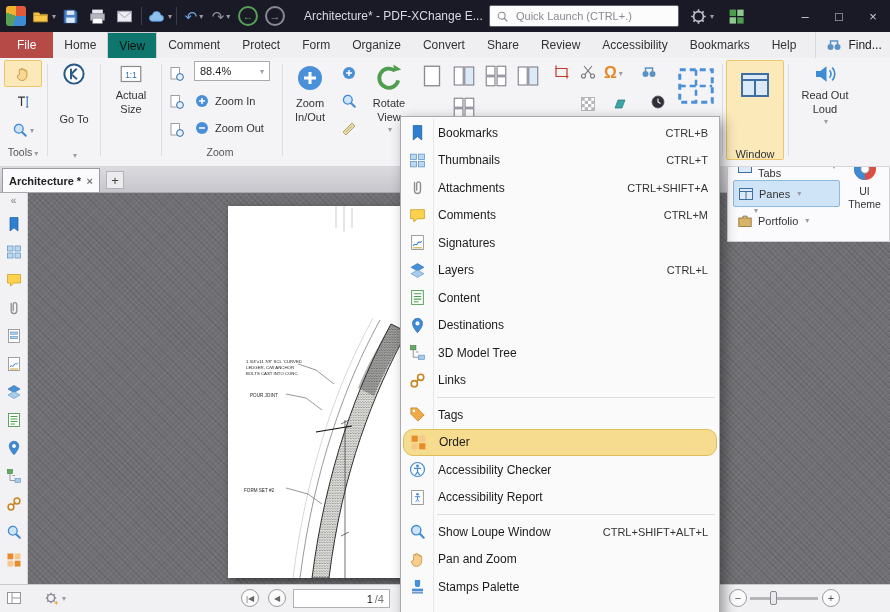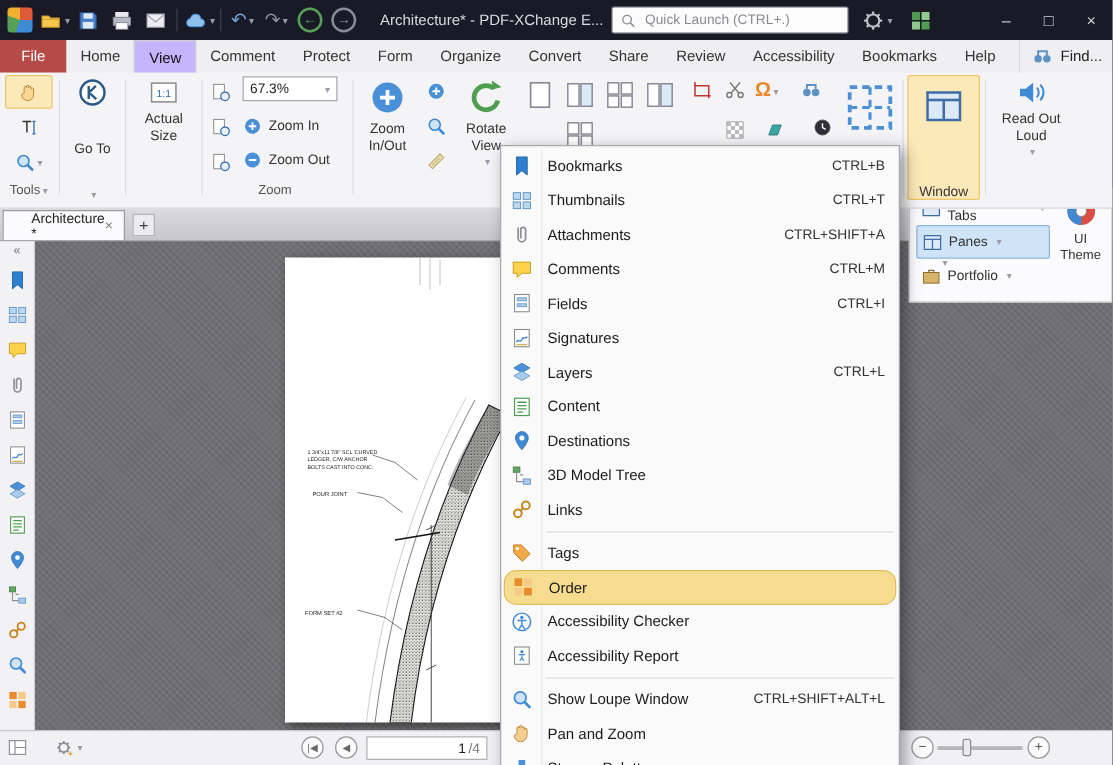--- a/index.html
+++ b/index.html
@@ -28,21 +28,21 @@
   .ql input::placeholder{color:#8a8a92;}
   .tb-gear{position:absolute;left:688px;top:6px;display:flex;align-items:center;}
   .tb-grid{position:absolute;left:726px;top:6px;}
   .winctls{position:absolute;right:0;top:0;height:32px;display:flex;}
   .winctl{width:34px;height:32px;display:flex;align-items:center;justify-content:center;color:#cfcfd8;font-size:13px;}
 
   
   .tabrow{position:absolute;top:32px;left:0;right:0;height:26px;background:#efeef1;display:flex;align-items:stretch;z-index:19;}
   .rtab{display:flex;align-items:center;padding:0 11px;font-size:12px;color:#333;}
   .rtab.file{background:#b54a46;color:#fff;padding:0 17px;}
-  .rtab.active{background:#c4b5fd;border:1px solid #d0cfd4;border-bottom:none;color:#111;}
+  .rtab.active{background:#0f766e;border:1px solid #d0cfd4;border-bottom:none;color:#111;}
   .findbox{display:flex;align-items:center;gap:6px;margin-left:8px;padding-left:10px;border-left:1px solid #d8d7db;}
   .findbox svg{width:16px;height:16px;}
 
   
   .ribbon{position:absolute;top:58px;left:0;right:0;height:108px;background:#f4f3f5;border-bottom:1px solid #d7d6da;z-index:18;}
   .vdiv{position:absolute;top:6px;width:1px;height:92px;background:#deddE1;}
   .rabs{position:absolute;display:flex;flex-direction:column;align-items:center;text-align:center;
         font-size:11px;color:#333;box-sizing:border-box;}
   .rabs .lbl{line-height:1.25;margin-top:3px;}
   .sel{background:#fce9b9;border:1px solid #ecc66b;border-radius:2px;gap:44px;}
@@ -62,21 +62,21 @@
   .pbtn{display:flex;align-items:center;gap:5px;height:27px;font-size:11px;color:#333;padding:0 4px;box-sizing:border-box;}
   .uitheme{flex:1;display:flex;flex-direction:column;align-items:center;padding-top:5px;
            font-size:10.5px;color:#333;text-align:center;line-height:1.2;}
   .ic26{width:26px;height:26px;} .ic26 svg{width:100%;height:100%;}
 
   
   .tabbar{position:absolute;top:166px;left:0;right:0;height:26px;background:linear-gradient(#dcdbe0,#c7c6cc);
           border-bottom:1px solid #a8a8ae;z-index:5;}
   .doctab{position:absolute;left:2px;top:2px;width:98px;height:24px;background:#fbfafc;border:1px solid #9a9aa2;
           border-bottom:none;display:flex;align-items:center;justify-content:space-between;
-          padding:0 22px;font-size:11px;box-sizing:border-box;}
+          padding:0 6px;font-size:11px;box-sizing:border-box;font-weight:bold;}
   .tabclose{color:#777;font-size:11px;}
   .plusbtn{position:absolute;left:106px;top:5px;width:18px;height:18px;background:#eceBee;border:1px solid #b2b2b8;
            display:flex;align-items:center;justify-content:center;font-size:13px;color:#444;box-sizing:border-box;}
 
   
   .sidebar{position:absolute;top:192px;left:0;width:28px;bottom:27px;background:#f2f1f4;border-right:1px solid #d5d4d8;
            display:flex;flex-direction:column;align-items:center;padding-top:3px;box-sizing:border-box;z-index:4;}
   .sb-ic{width:16px;height:16px;margin-bottom:12px;flex:none;}
   .sb-ic svg{width:100%;height:100%;}
   .sb-col{color:#777;font-size:10px;margin-bottom:10px;}
@@ -297,21 +297,21 @@
           </svg></span>
       </div>
     <div class="rabs" style="left:164px;top:59px;width:26px;height:26px;justify-content:center;">
         <span class="ic16"><svg viewBox="0 0 16 16" width="100%" height="100%" preserveAspectRatio="xMidYMid meet">
             <rect x="2" y="1.5" width="8.5" height="11.5" fill="#fff" stroke="#8a8a8a" stroke-width=".8"></rect>
             <circle cx="11" cy="11" r="3.4" fill="#e8f1fa" stroke="#2a6ab0" stroke-width="1"></circle>
           </svg></span>
       </div>
 
     <div class="combo dd">
-      <span>67.3%</span>
+      <span>88.4%</span>
     </div>
     <div class="rowbtn" style="left:194px;top:31px;width:86px;height:24px;">
       <span class="ic16"><svg viewBox="0 0 16 16" width="100%" height="100%" preserveAspectRatio="xMidYMid meet">
             <circle cx="8" cy="8" r="6" fill="#4a90d9"></circle>
             <path d="M8 5v6M5 8h6" stroke="#fff" stroke-width="1.5"></path>
           </svg></span>
       <span>Zoom In</span>
     </div>
     <div class="rowbtn" style="left:194px;top:58px;width:86px;height:24px;">
       <span class="ic16"><svg viewBox="0 0 16 16" width="100%" height="100%" preserveAspectRatio="xMidYMid meet">
@@ -677,31 +677,20 @@
     <div class="mitem">
       <span class="mi"><svg viewBox="0 0 16 16" width="100%" height="100%" preserveAspectRatio="xMidYMid meet">
             <path d="M1.5 2.5h13v8.5H8l-3.5 3v-3h-3z" fill="#fdd24c" stroke="#c8991c" stroke-width=".7"></path>
           </svg></span>
       <span class="ml">Comments</span>
       <span class="ms">CTRL+M</span>
     </div>
     <div class="mitem">
       <span class="mi"><svg viewBox="0 0 16 16" width="100%" height="100%" preserveAspectRatio="xMidYMid meet">
             <rect x="2.5" y="1.5" width="11" height="13" fill="#fff" stroke="#8a8a8a" stroke-width=".8"></rect>
-            <g fill="#aecdea" stroke="#5b92c4" stroke-width=".6">
-              <rect x="4.5" y="4" width="7" height="2.2"></rect>
-              <rect x="4.5" y="8.5" width="7" height="2.2"></rect>
-            </g>
-          </svg></span>
-      <span class="ml">Fields</span>
-      <span class="ms">CTRL+I</span>
-    </div>
-    <div class="mitem">
-      <span class="mi"><svg viewBox="0 0 16 16" width="100%" height="100%" preserveAspectRatio="xMidYMid meet">
-            <rect x="2.5" y="1.5" width="11" height="13" fill="#fff" stroke="#8a8a8a" stroke-width=".8"></rect>
             <path d="M4 11c1.5-3.2 2.6 1.2 4-2s2.2.6 4-2.2" fill="none" stroke="#2f7fd0" stroke-width="1"></path>
             <path d="M4 13h8" stroke="#c8991c" stroke-width=".9"></path>
           </svg></span>
       <span class="ml">Signatures</span>
       <span class="ms"></span>
     </div>
     <div class="mitem">
       <span class="mi"><svg viewBox="0 0 16 16" width="100%" height="100%" preserveAspectRatio="xMidYMid meet">
             <path d="M8 1.5 14 5 8 8.5 2 5z" fill="#4a90d9" stroke="#2a6ab0" stroke-width=".6"></path>
             <path d="M8 7.5 14 11 8 14.5 2 11z" fill="#a8cbec" stroke="#5b92c4" stroke-width=".6"></path>

